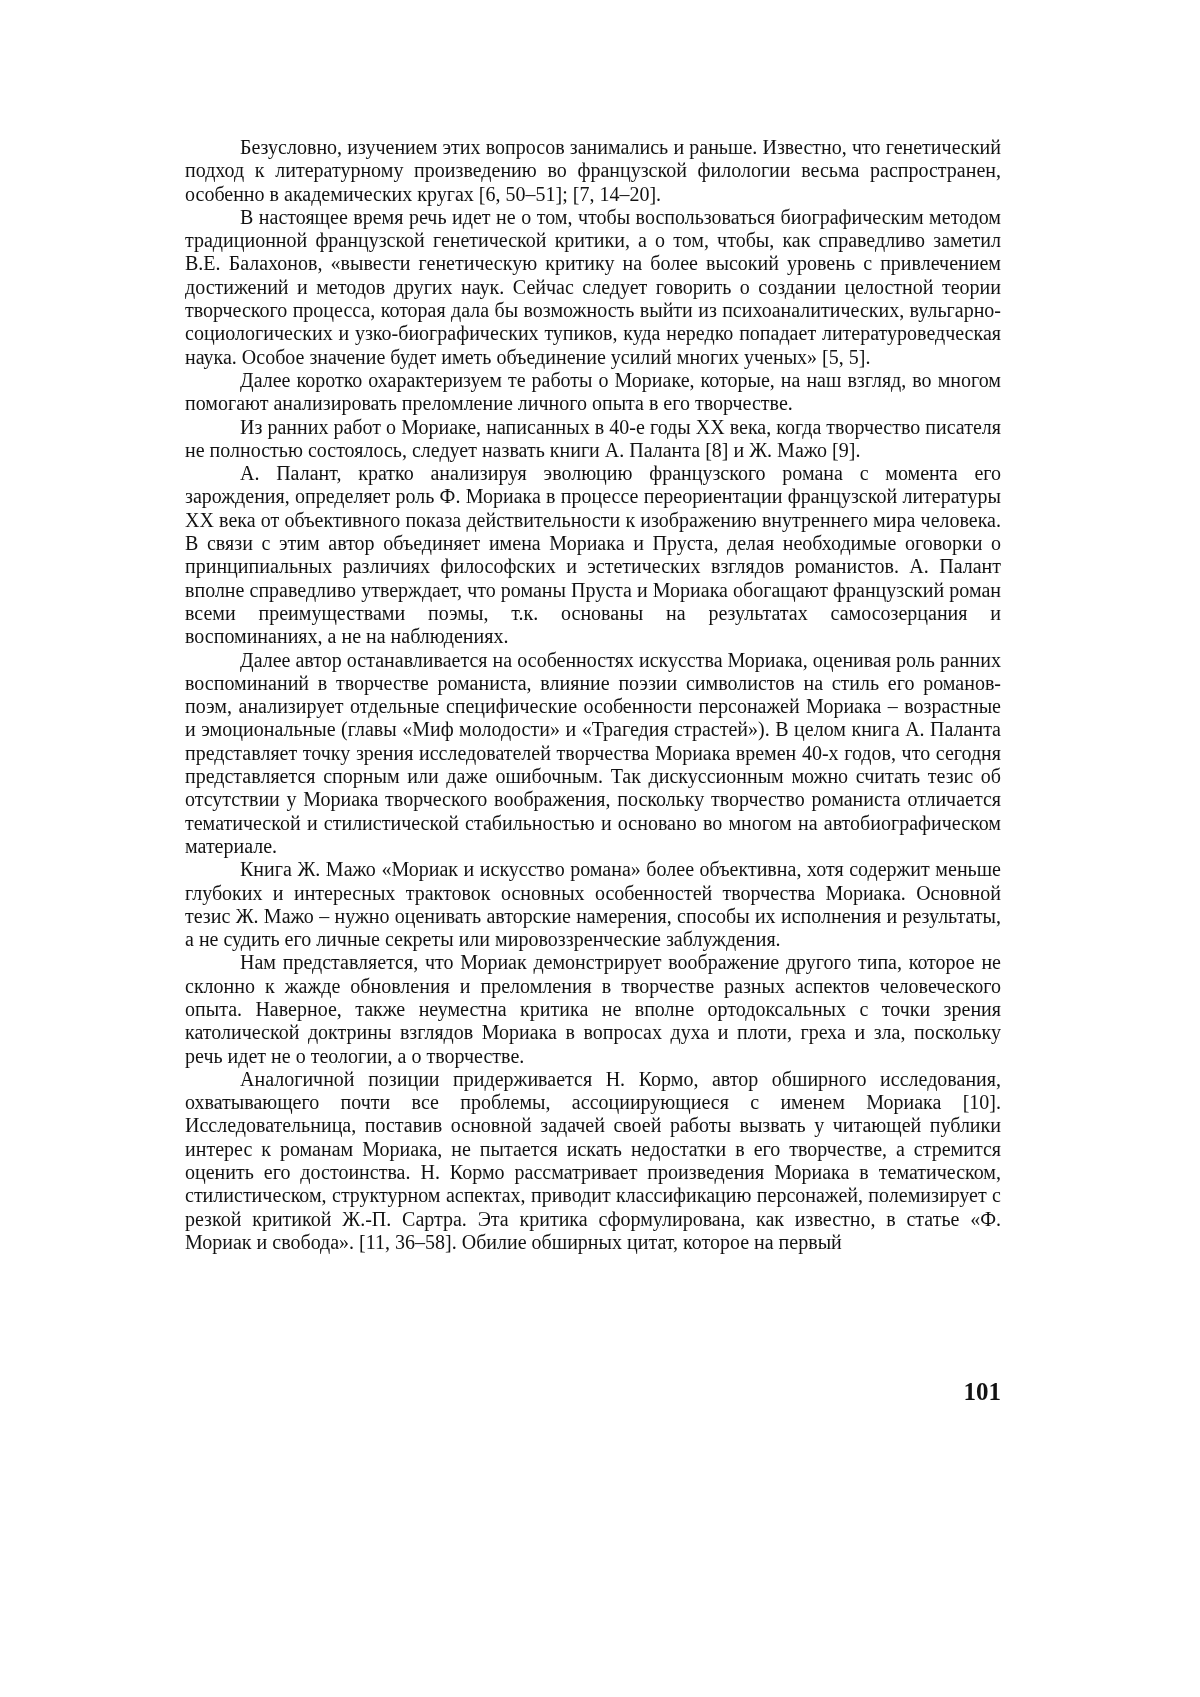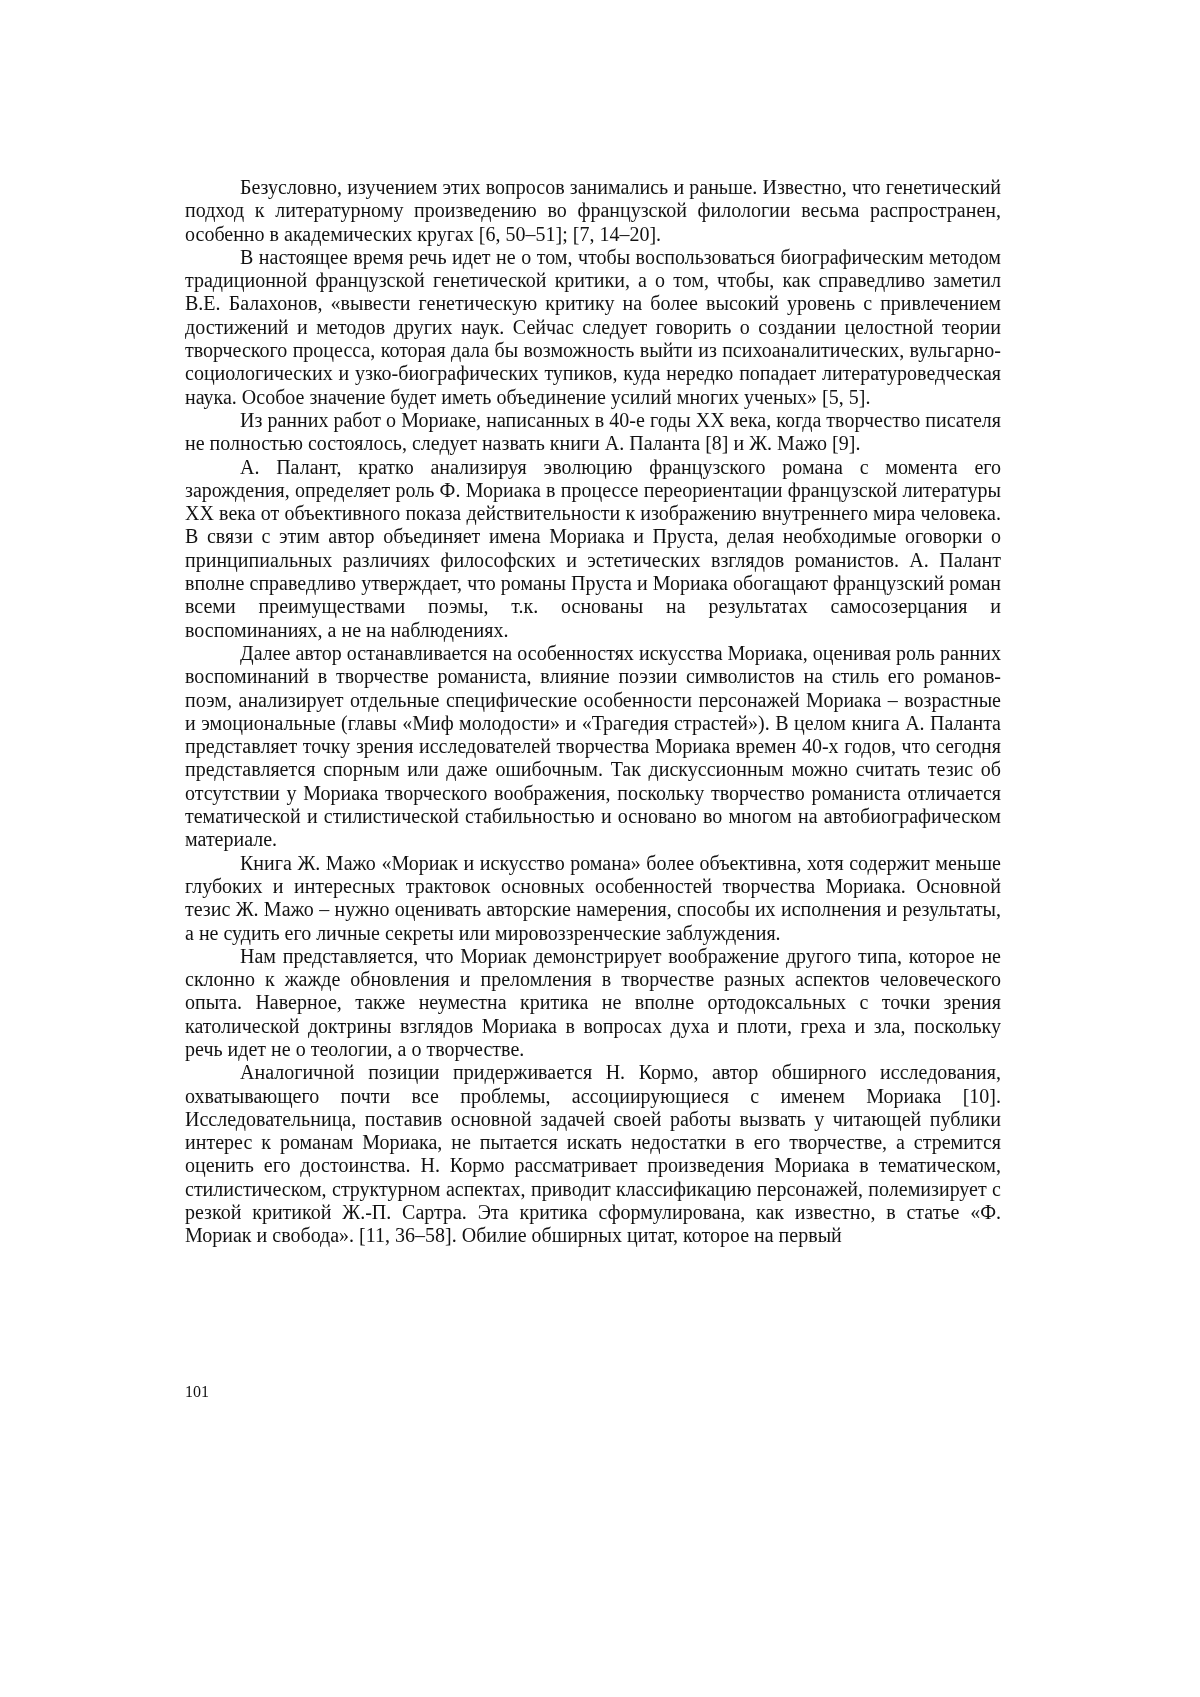--- a/index.html
+++ b/index.html
@@ -18,44 +18,45 @@
   }
   .text-block {
     position: absolute;
     left: 185px;
     top: 136px;
     width: 816px;
     font-size: 20px;
     line-height: 23.3px;
     text-align: justify;
     text-rendering: optimizeLegibility;
-    margin-top: 40px;
   }
   .text-block p {
     margin: 0;
     padding: 0;
     text-indent: 55px;
   }
   .page-number {
     position: absolute;
     left: 185px;
     top: 1380px;
     width: 816px;
-    text-align: left;
-    font-size: 16px;
+    text-align: right;
+    font-size: 25px;
     line-height: 23.3px;
+    font-weight: bold;
   }
 </style>
 </head>
 <body>
 
 <div class="page">
   <div class="text-block">
     <p>Безусловно, изучением этих вопросов занимались и раньше. Известно, что генетический подход к литературному произведению во французской филологии весьма распространен, особенно в академических кругах [6, 50–51]; [7, 14–20].</p>
     <p>В настоящее время речь идет не о том, чтобы воспользоваться биографическим методом традиционной французской генетической критики, а о том, чтобы, как справедливо заметил В.Е. Балахонов, «вывести генетическую критику на более высокий уровень с привлечением достижений и методов других наук. Сейчас следует говорить о создании целостной теории творческого процесса, которая дала бы возможность выйти из психоаналитических, вульгарно-социологических и узко-биографических тупиков, куда нередко попадает литературоведческая наука. Особое значение будет иметь объединение усилий многих ученых» [5, 5].</p>
+    <p>Далее коротко охарактеризуем те работы о Мориаке, которые, на наш взгляд, во многом помогают анализировать преломление личного опыта в его творчестве.</p>
     <p>Из ранних работ о Мориаке, написанных в 40-е годы XX века, когда творчество писателя не полностью состоялось, следует назвать книги А. Паланта [8] и Ж. Мажо [9].</p>
     <p>А. Палант, кратко анализируя эволюцию французского романа с момента его зарождения, определяет роль Ф. Мориака в процессе переориентации французской литературы XX века от объективного показа действительности к изображению внутреннего мира человека. В связи с этим автор объединяет имена Мориака и Пруста, делая необходимые оговорки о принципиальных различиях философских и эстетических взглядов романистов. А. Палант вполне справедливо утверждает, что романы Пруста и Мориака обогащают французский роман всеми преимуществами поэмы, т.к. основаны на результатах самосозерцания и воспоминаниях, а не на наблюдениях.</p>
     <p>Далее автор останавливается на особенностях искусства Мориака, оценивая роль ранних воспоминаний в творчестве романиста, влияние поэзии символистов на стиль его романов-поэм, анализирует отдельные специфические особенности персонажей Мориака – возрастные и эмоциональные (главы «Миф молодости» и «Трагедия страстей»). В целом книга А. Паланта представляет точку зрения исследователей творчества Мориака времен 40-х годов, что сегодня представляется спорным или даже ошибочным. Так дискуссионным можно считать тезис об отсутствии у Мориака творческого воображения, поскольку творчество романиста отличается тематической и стилистической стабильностью и основано во многом на автобиографическом материале.</p>
     <p>Книга Ж. Мажо «Мориак и искусство романа» более объективна, хотя содержит меньше глубоких и интересных трактовок основных особенностей творчества Мориака. Основной тезис Ж. Мажо – нужно оценивать авторские намерения, способы их исполнения и результаты, а не судить его личные секреты или мировоззренческие заблуждения.</p>
     <p>Нам представляется, что Мориак демонстрирует воображение другого типа, которое не склонно к жажде обновления и преломления в творчестве разных аспектов человеческого опыта. Наверное, также неуместна критика не вполне ортодоксальных с точки зрения католической доктрины взглядов Мориака в вопросах духа и плоти, греха и зла, поскольку речь идет не о теологии, а о творчестве.</p>
     <p>Аналогичной позиции придерживается Н. Кормо, автор обширного исследования, охватывающего почти все проблемы, ассоциирующиеся с именем Мориака [10]. Исследовательница, поставив основной задачей своей работы вызвать у читающей публики интерес к романам Мориака, не пытается искать недостатки в его творчестве, а стремится оценить его достоинства. Н. Кормо рассматривает произведения Мориака в тематическом, стилистическом, структурном аспектах, приводит классификацию персонажей, полемизирует с резкой критикой Ж.-П. Сартра. Эта критика сформулирована, как известно, в статье «Ф. Мориак и свобода». [11, 36–58]. Обилие обширных цитат, которое на первый</p>
   </div>
   <div class="page-number">101</div>
 </div>
 

